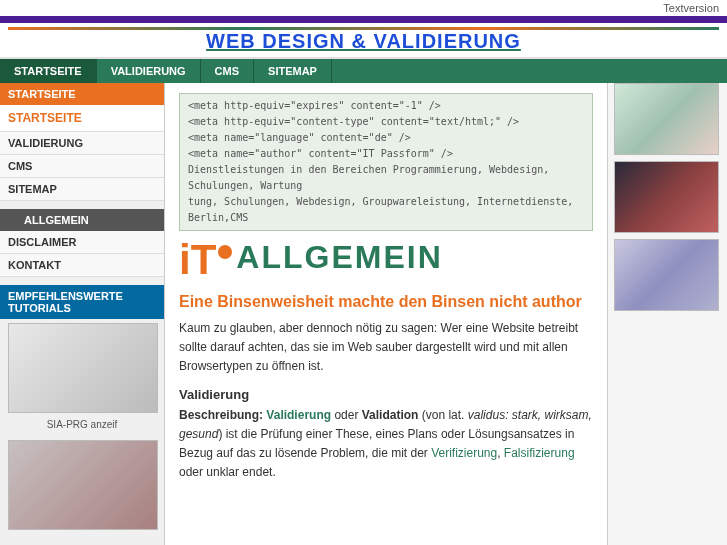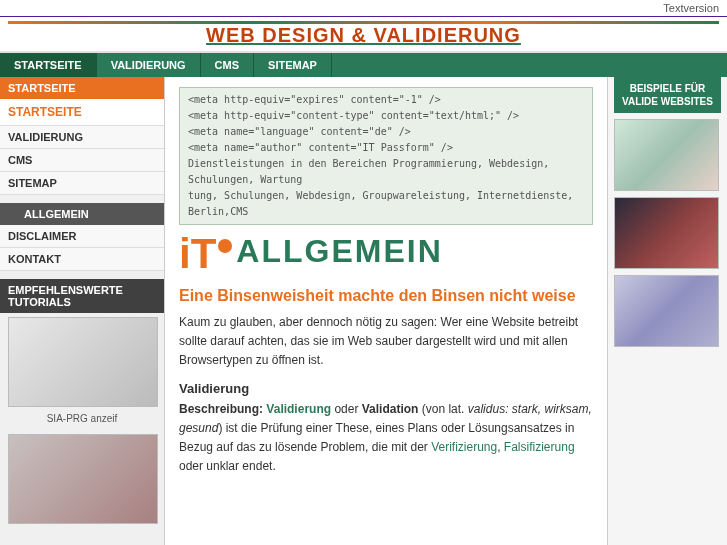--- a/index.html
+++ b/index.html
@@ -1,43 +1,43 @@
 <!DOCTYPE html>
 <html><head>
   <meta charset="utf-8">
   <style>
     * { margin: 0; padding: 0; box-sizing: border-box; }
     body { font-family: Arial, Helvetica, sans-serif; font-size: 12px; background: #d0d0d0; width: 727px; }
 
     
-    #top-bar { background: #fff; padding: 2px 8px; text-align: right; font-size: 11px; color: #555; border-bottom: 1px solid #4c1d95; }
+    #top-bar { background: #fff; padding: 2px 8px; text-align: right; font-size: 11px; color: #555; border-bottom: 7px solid #4c1d95; }
 
     
     #header { background: #fff; padding: 4px 8px; border-bottom: 2px solid #e0e0e0; position: relative; }
     #header-title { font-size: 20px; font-weight: bold; color: #2a7a5a; text-decoration: underline; text-align: center; letter-spacing: 1px; }
-    #header-title span { color: #c2410c; }
+    #header-title span { color: #1d4ed8; }
 
     
     #navbar { background: #2a7a5a; display: flex; padding: 0; }
     .nav-item { color: #fff; padding: 6px 14px; font-size: 11px; font-weight: bold; cursor: pointer; border-right: 1px solid #1a5a3a; text-transform: uppercase; }
     .nav-item:hover, .nav-item.active { background: #1a5a3a; }
 
     
     #layout { display: flex; background: #f5f5f5; }
 
     
     #sidebar { width: 165px; min-width: 165px; background: #f0f0f0; border-right: 1px solid #ccc; padding-bottom: 20px; }
 
     .sidebar-section-title { background: #e87020; color: #fff; font-weight: bold; font-size: 11px; padding: 5px 8px; margin-top: 0; text-transform: uppercase; }
     .sidebar-active-item { color: #e87020; font-weight: bold; font-size: 12px; padding: 6px 8px; border-bottom: 1px solid #ddd; background: #fff; }
     .sidebar-item { padding: 5px 8px; border-bottom: 1px solid #ddd; font-size: 11px; color: #333; cursor: pointer; background: #f8f8f8; text-transform: uppercase; font-weight: bold; }
 
     .sidebar-section-title2 { background: #555; color: #fff; font-weight: bold; font-size: 11px; padding: 5px 24px; margin-top: 8px; text-transform: uppercase; }
 
-    .sidebar-section-title3 { background: #404040; color: #fff; font-weight: bold; font-size: 11px; padding: 5px 8px; margin-top: 8px; text-transform: uppercase; }
+    .sidebar-section-title3 { background: #0369a1; color: #fff; font-weight: bold; font-size: 11px; padding: 5px 8px; margin-top: 8px; text-transform: uppercase; }
 
     .sidebar-thumbnail { width: 150px; height: 90px; background: #ccc; margin: 4px 8px; overflow: hidden; border: 1px solid #bbb; }
     .sidebar-thumb-label { font-size: 10px; color: #555; text-align: center; padding: 2px 0 6px; }
 
     
     #main { flex: 1; padding: 10px 14px; background: #fff; position: relative; }
 
     
     .code-block { background: #e8f0e8; border: 1px solid #b0c8b0; padding: 4px 8px; font-size: 10px; font-family: monospace; color: #444; margin-bottom: 8px; line-height: 1.5; }
 
@@ -117,33 +117,32 @@
       <div class="code-line">tung, Schulungen, Webdesign, Groupwareleistung, Internetdienste, Berlin,CMS</div>
     </div>
 
     <div id="logo-area">
       <div id="logo-it">
         i<span style="color:#e87020;">T</span><span class="dot"></span>
       </div>
       <div id="logo-passform">ALLGEMEIN</div>
     </div>
 
-    <div class="article-title">Eine Binsenweisheit machte den Binsen nicht weise</div>
+    <div class="article-title">Eine Binsenweisheit machte den Binsen nicht author</div>
 
     <p class="article-text">Kaum zu glauben, aber dennoch nötig zu sagen: Wer eine Website betreibt sollte darauf achten, das sie im Web sauber dargestellt wird und mit allen Browsertypen zu öffnen ist.</p>
 
     <div class="definition-title">Validierung</div>
     <p class="definition-text">
       <b>Beschreibung: <a>Validierung</a></b> oder <b>Validation</b> (von lat. <i>validus: stark, wirksam, gesund</i>) ist die Prüfung einer These, eines Plans oder Lösungsansatzes in Bezug auf das zu lösende Problem, die mit der <a>Verifizierung</a>, <a>Falsifizierung</a> oder unklar endet.
     </p>
 
   </div>
 
   <div id="right-sidebar">
-    <div class="right-title">BEISPIELE FÜR VALIDE WEBSITES</div>
 
     <div class="right-thumb">
       <div class="right-thumb-inner" style="background: linear-gradient(135deg, #d0e8d8 0%, #a0c0b0 50%, #e8d0c8 100%);"></div>
     </div>
     <div class="right-thumb">
       <div class="right-thumb-inner" style="background: linear-gradient(135deg, #2a2a3a 0%, #8a4040 50%, #c06060 100%);"></div>
     </div>
     <div class="right-thumb">
       <div class="right-thumb-inner" style="background: linear-gradient(135deg, #c8c8e0 0%, #9090c0 50%, #b0b0d0 100%);"></div>
     </div>

